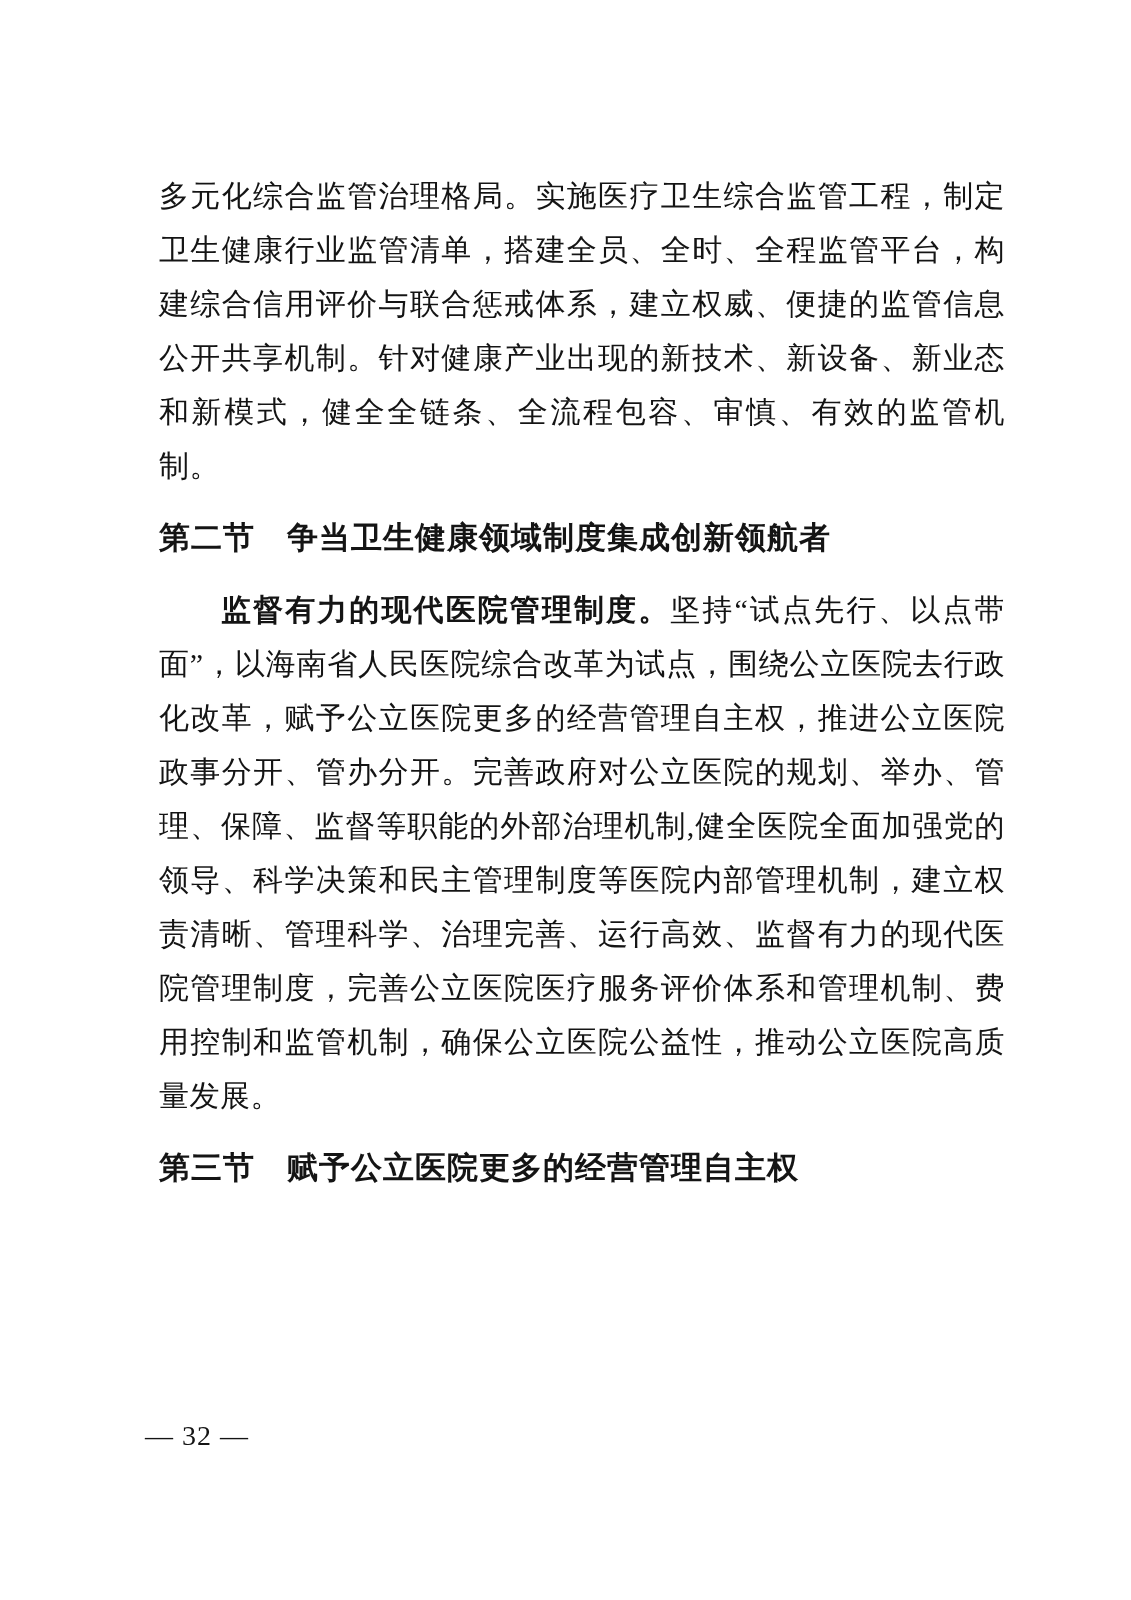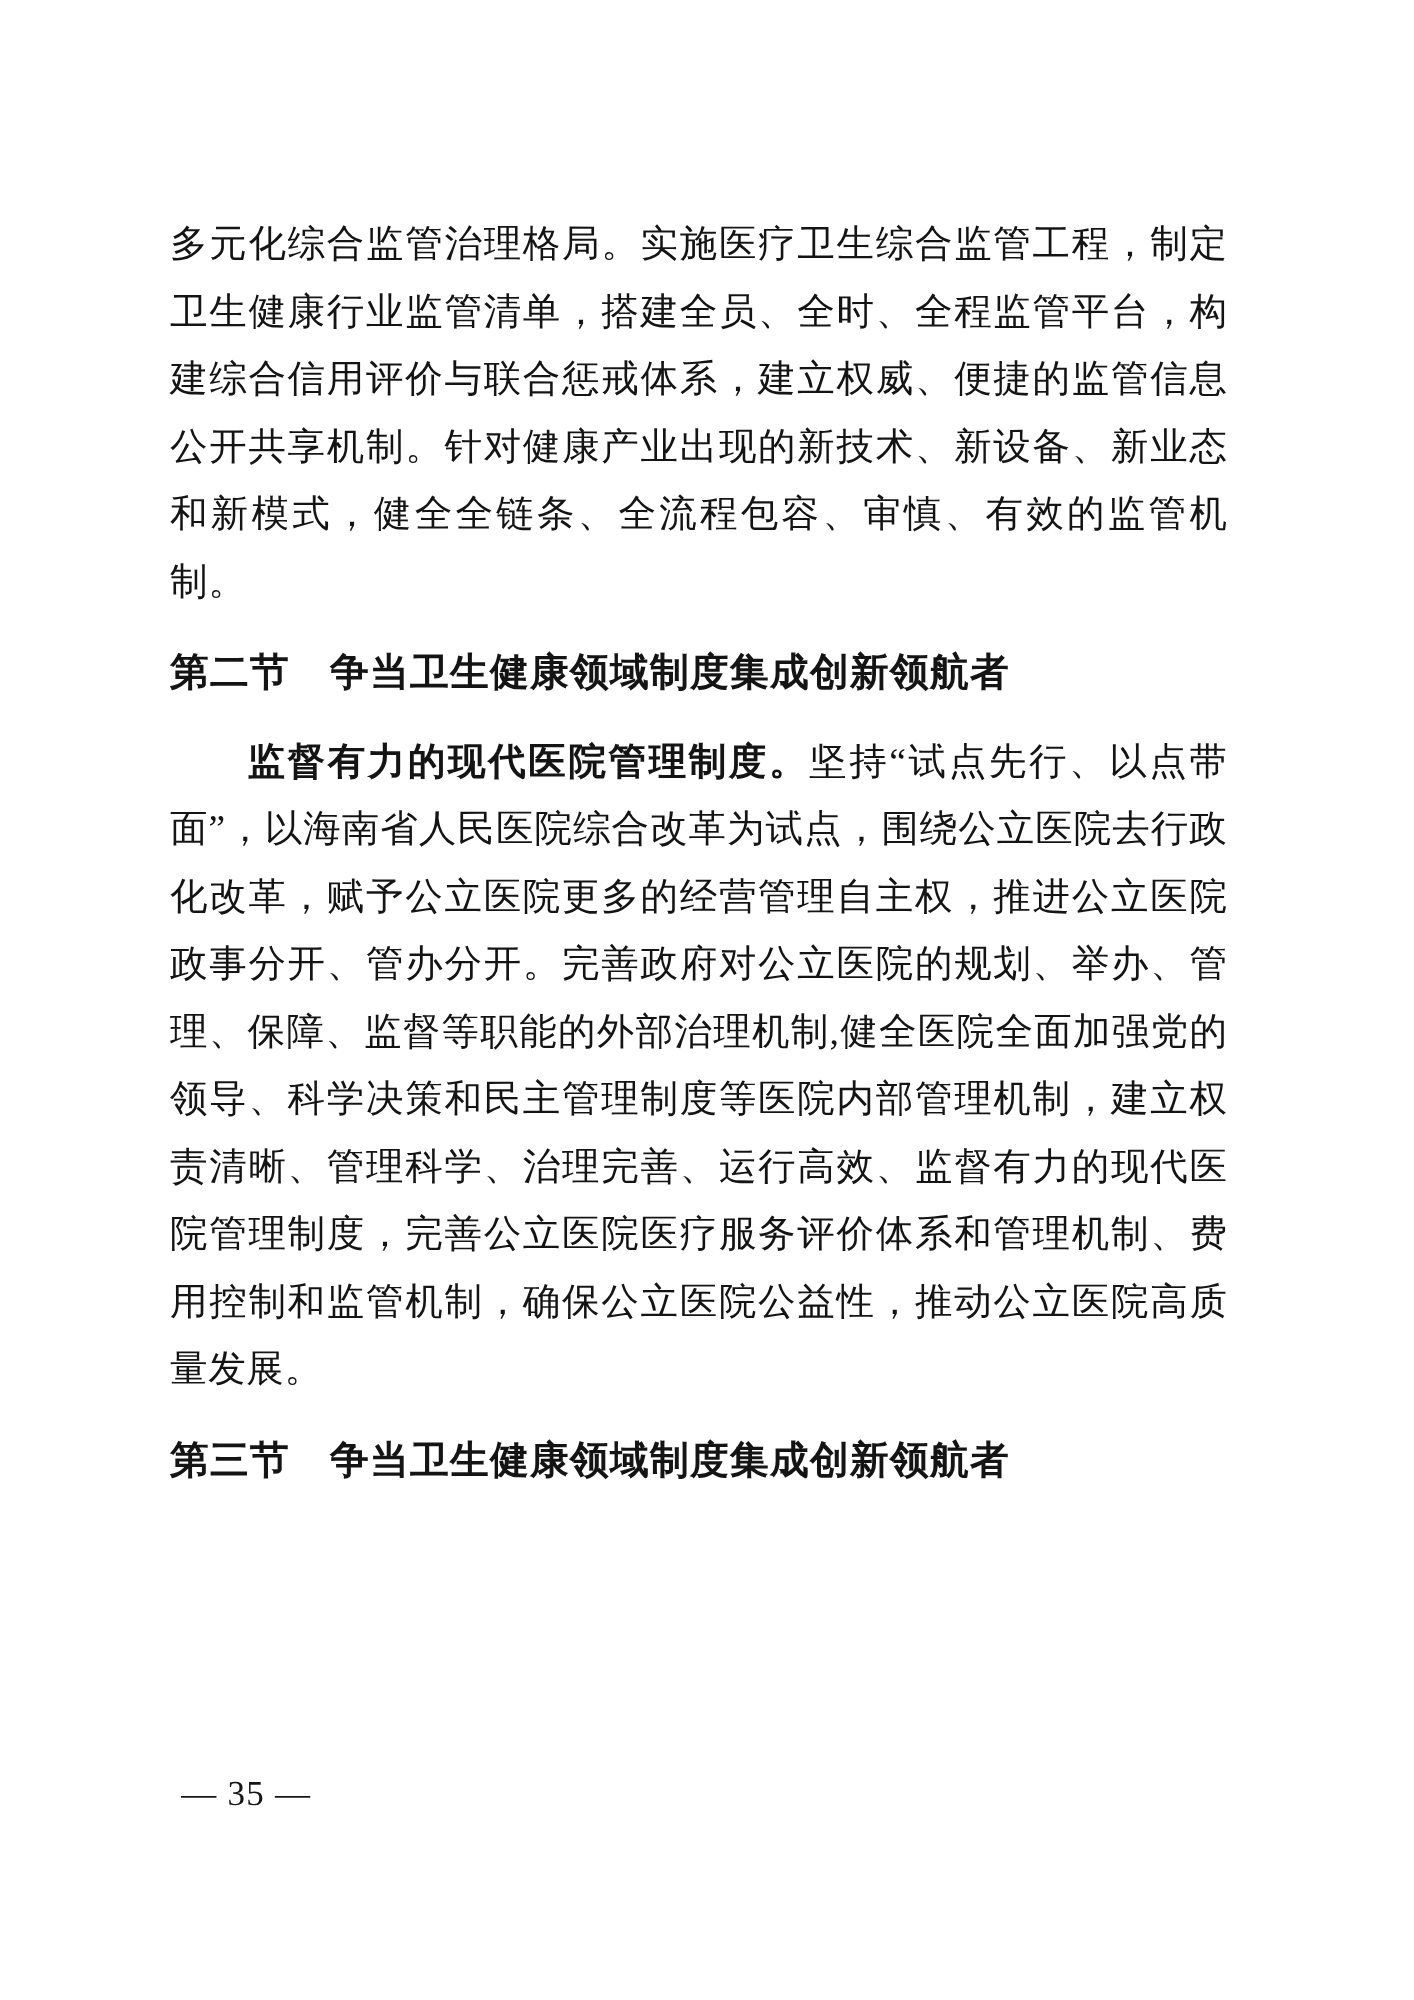--- a/index.html
+++ b/index.html
@@ -12,21 +12,21 @@
     width: 1131px;
     height: 1600px;
     margin: 0 auto;
     background: #ffffff;
     color: #141414;
     font-family: "Liberation Serif", "DejaVu Serif", serif;
     overflow: hidden;
   }
   .content {
     position: absolute;
-    left: 136px;
+    left: 159px;
     top: 169px;
     width: 846px;
   }
   .para {
     margin: 0;
     font-size: 30px;
     line-height: 54px;
     letter-spacing: 0.5px;
     text-align: justify;
     text-justify: inter-ideograph;
@@ -55,16 +55,16 @@
   }
 </style>
 </head>
 <body>
 
 <div class="page">
   <main class="content">
       <p class="para">多元化综合监管治理格局。实施医疗卫生综合监管工程，制定卫生健康行业监管清单，搭建全员、全时、全程监管平台，构建综合信用评价与联合惩戒体系，建立权威、便捷的监管信息公开共享机制。针对健康产业出现的新技术、新设备、新业态和新模式，健全全链条、全流程包容、审慎、有效的监管机制。</p>
       <h2 class="heading">第二节　争当卫生健康领域制度集成创新领航者</h2>
       <p class="para indent"><span class="lead">监督有力的现代医院管理制度。</span>坚持“试点先行、以点带面”，以海南省人民医院综合改革为试点，围绕公立医院去行政化改革，赋予公立医院更多的经营管理自主权，推进公立医院政事分开、管办分开。完善政府对公立医院的规划、举办、管理、保障、监督等职能的外部治理机制,健全医院全面加强党的领导、科学决策和民主管理制度等医院内部管理机制，建立权责清晰、管理科学、治理完善、运行高效、监督有力的现代医院管理制度，完善公立医院医疗服务评价体系和管理机制、费用控制和监管机制，确保公立医院公益性，推动公立医院高质量发展。</p>
-      <h2 class="heading">第三节　争当卫生健康领域制度集成创新领航者</h2>
+      <h2 class="heading">第三节　赋予公立医院更多的经营管理自主权</h2>
     </main>
-  <div class="footer">— 35 —</div>
+  <div class="footer">— 32 —</div>
 </div>
 
 </body></html>

